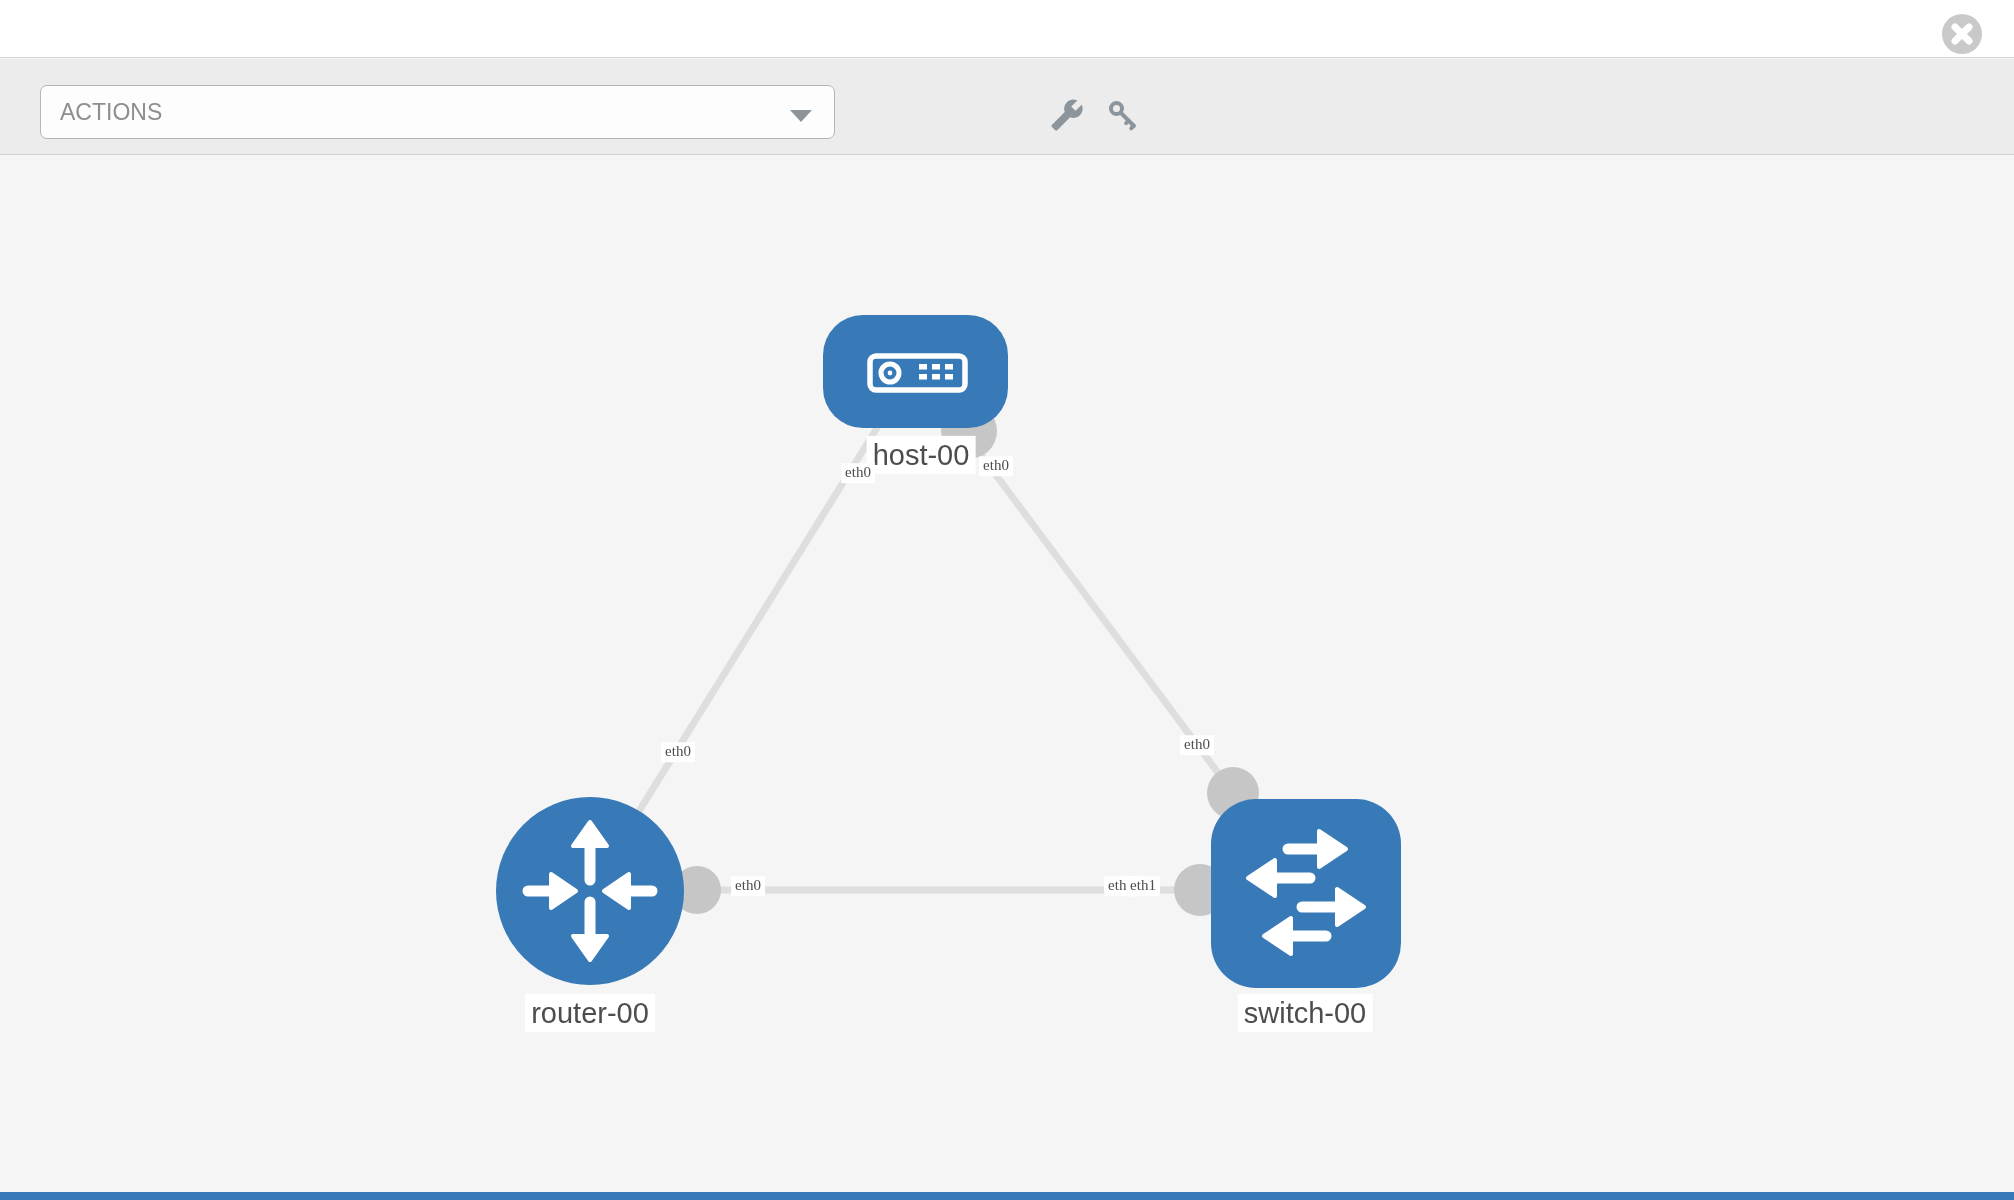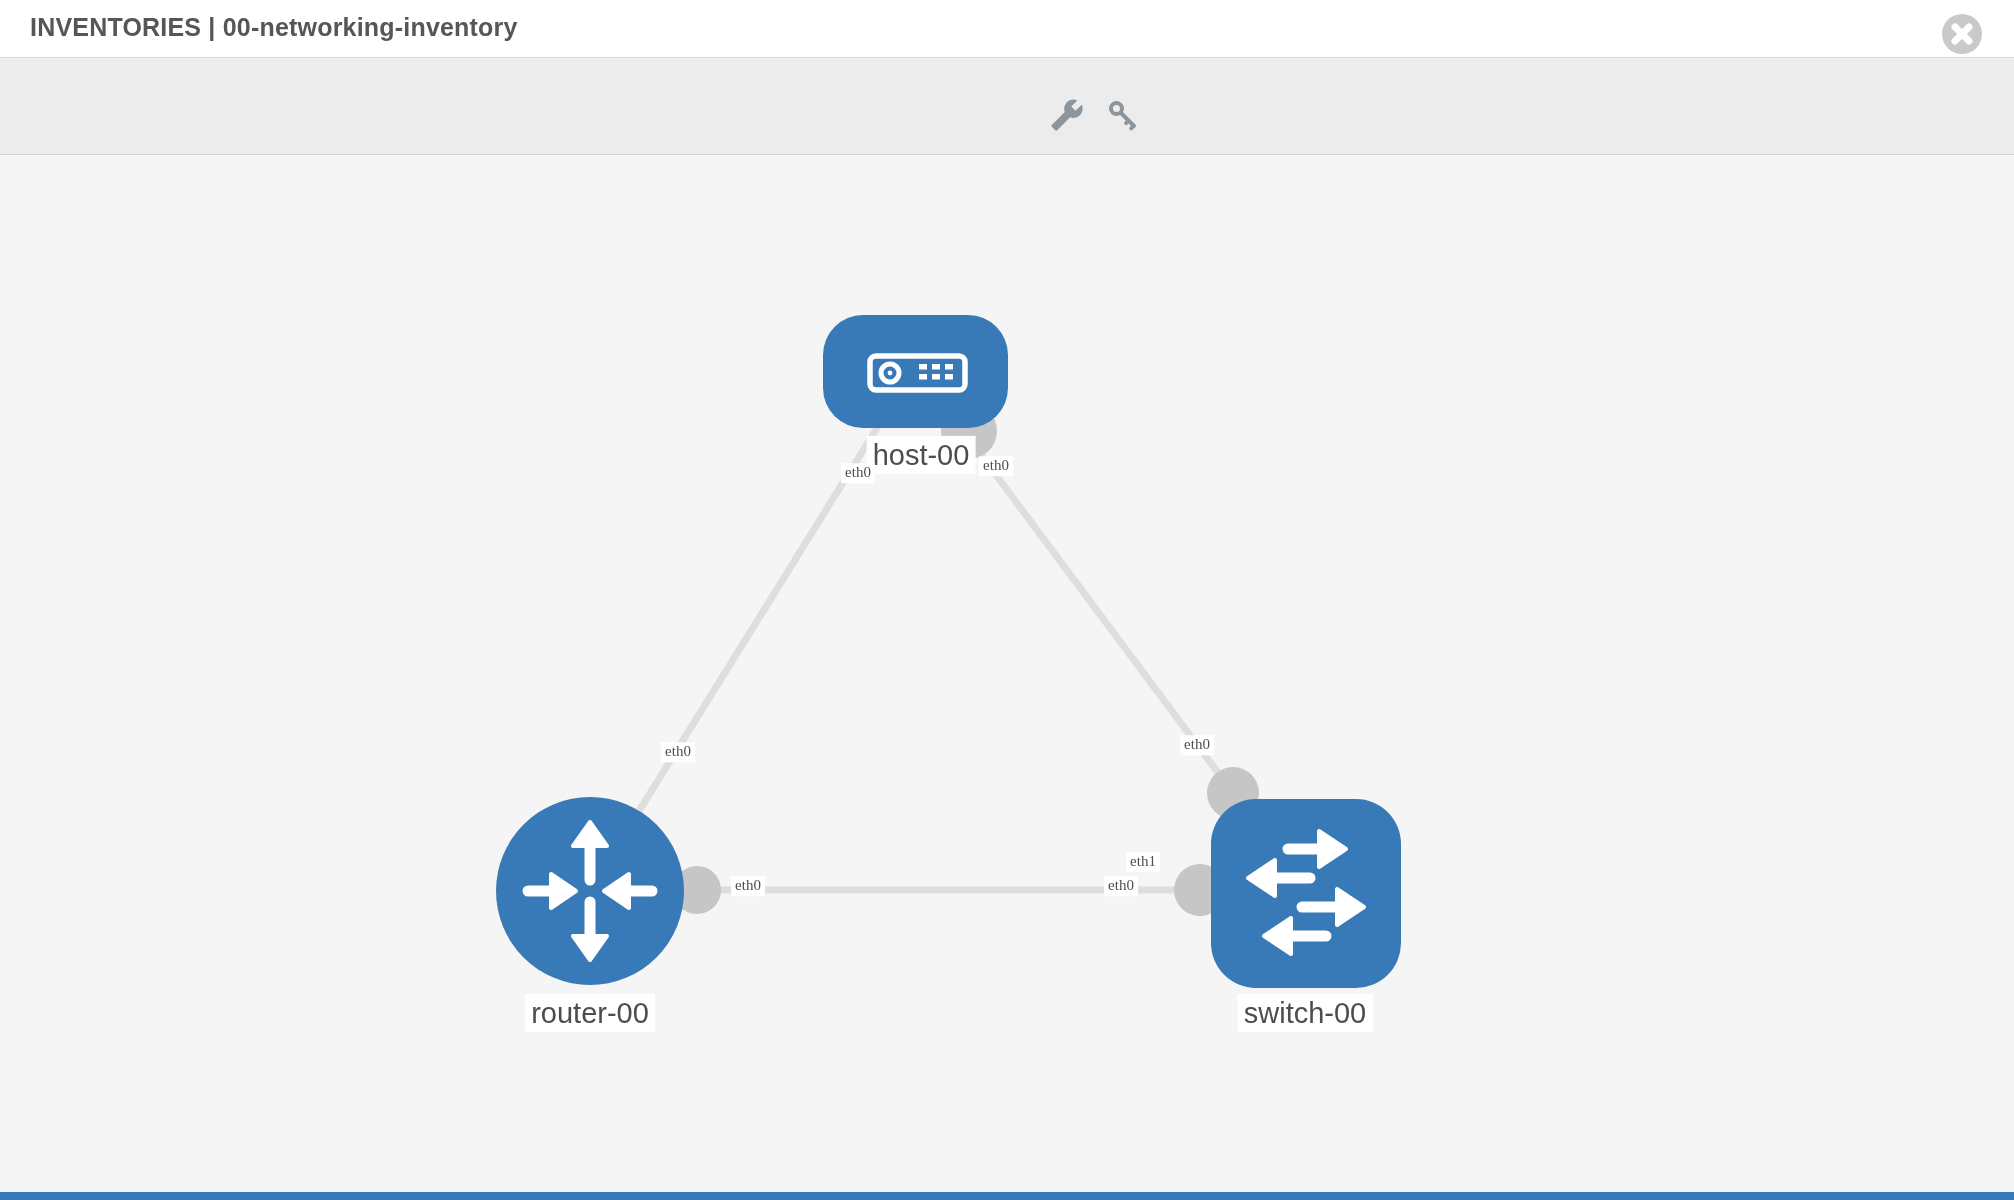--- a/index.html
+++ b/index.html
@@ -130,36 +130,39 @@
     <div class="nlabel" style="left:921px; top:455px;">host-00</div>
     <div class="nlabel" style="left:590px; top:1013px;">router-00</div>
     <div class="nlabel" style="left:1305px; top:1013px;">switch-00</div>
 
     <div class="ilabel" style="left:858px; top:473px;">eth0</div>
     <div class="ilabel" style="left:996px; top:466px;">eth0</div>
     <div class="ilabel" style="left:678px; top:752px;">eth0</div>
     <div class="ilabel" style="left:1197px; top:745px;">eth0</div>
     <div class="ilabel" style="left:748px; top:886px;">eth0</div>
     <div class="ilabel" style="left:1121px; top:886px;">eth0</div>
-    <div class="ilabel over" style="left:1143px; top:862px;">eth1</div>
+    <div class="ilabel over" style="left:1143px; top:886px;">eth1</div>
   </div>
 
   <div class="hdr">
-    <div class="hdr-title">INVENTORIES | 00-networking-inventory</div>
     <div class="close-btn">
       <svg width="40" height="40" viewBox="0 0 40 40">
         <g stroke="#ffffff" stroke-width="7" stroke-linecap="round">
           <line x1="13" y1="13" x2="27" y2="27"></line>
           <line x1="27" y1="13" x2="13" y2="27"></line>
         </g>
       </svg>
     </div>
   </div>
 
   <div class="tbar">
+    <div class="ddl ddl-actions">
+      <span class="ddl-text">ACTIONS</span>
+      <span class="caret"></span>
+    </div>
 
     <div class="tool-ico ico-wrench">
       <svg width="34" height="34" viewBox="0 0 24 24">
         <path transform="translate(24,0) scale(-1,1)" fill="#8d959c" d="M22.7 19l-9.1-9.1c.9-2.3.4-5-1.5-6.9-2-2-5-2.4-7.4-1.3L9 6 6 9 1.6 4.7C.4 7.1.9 10.1 2.9 12.1c1.9 1.9 4.6 2.4 6.9 1.5l9.1 9.1c.4.4 1 .4 1.4 0l2.3-2.3c.5-.4.5-1.1.1-1.4z"></path>
       </svg>
     </div>
 
     <div class="tool-ico ico-key">
       <svg width="34" height="34" viewBox="0 0 24 24">
         <g fill="none" stroke="#8d959c" stroke-width="2.8" stroke-linecap="round">

